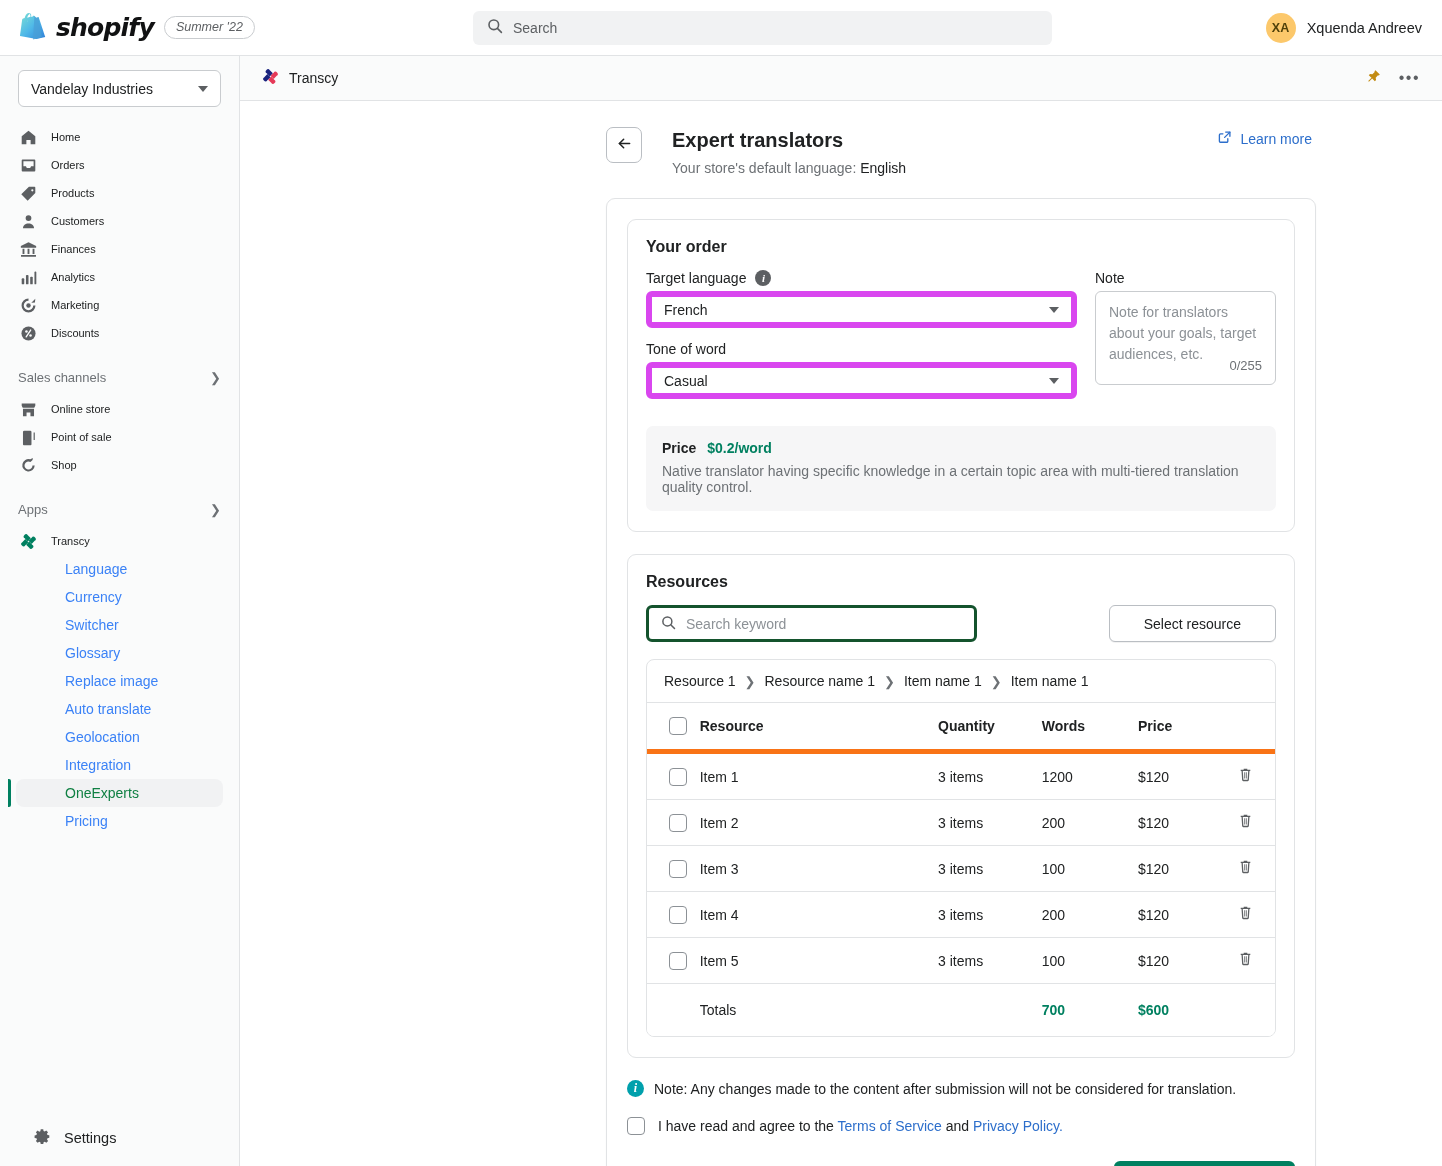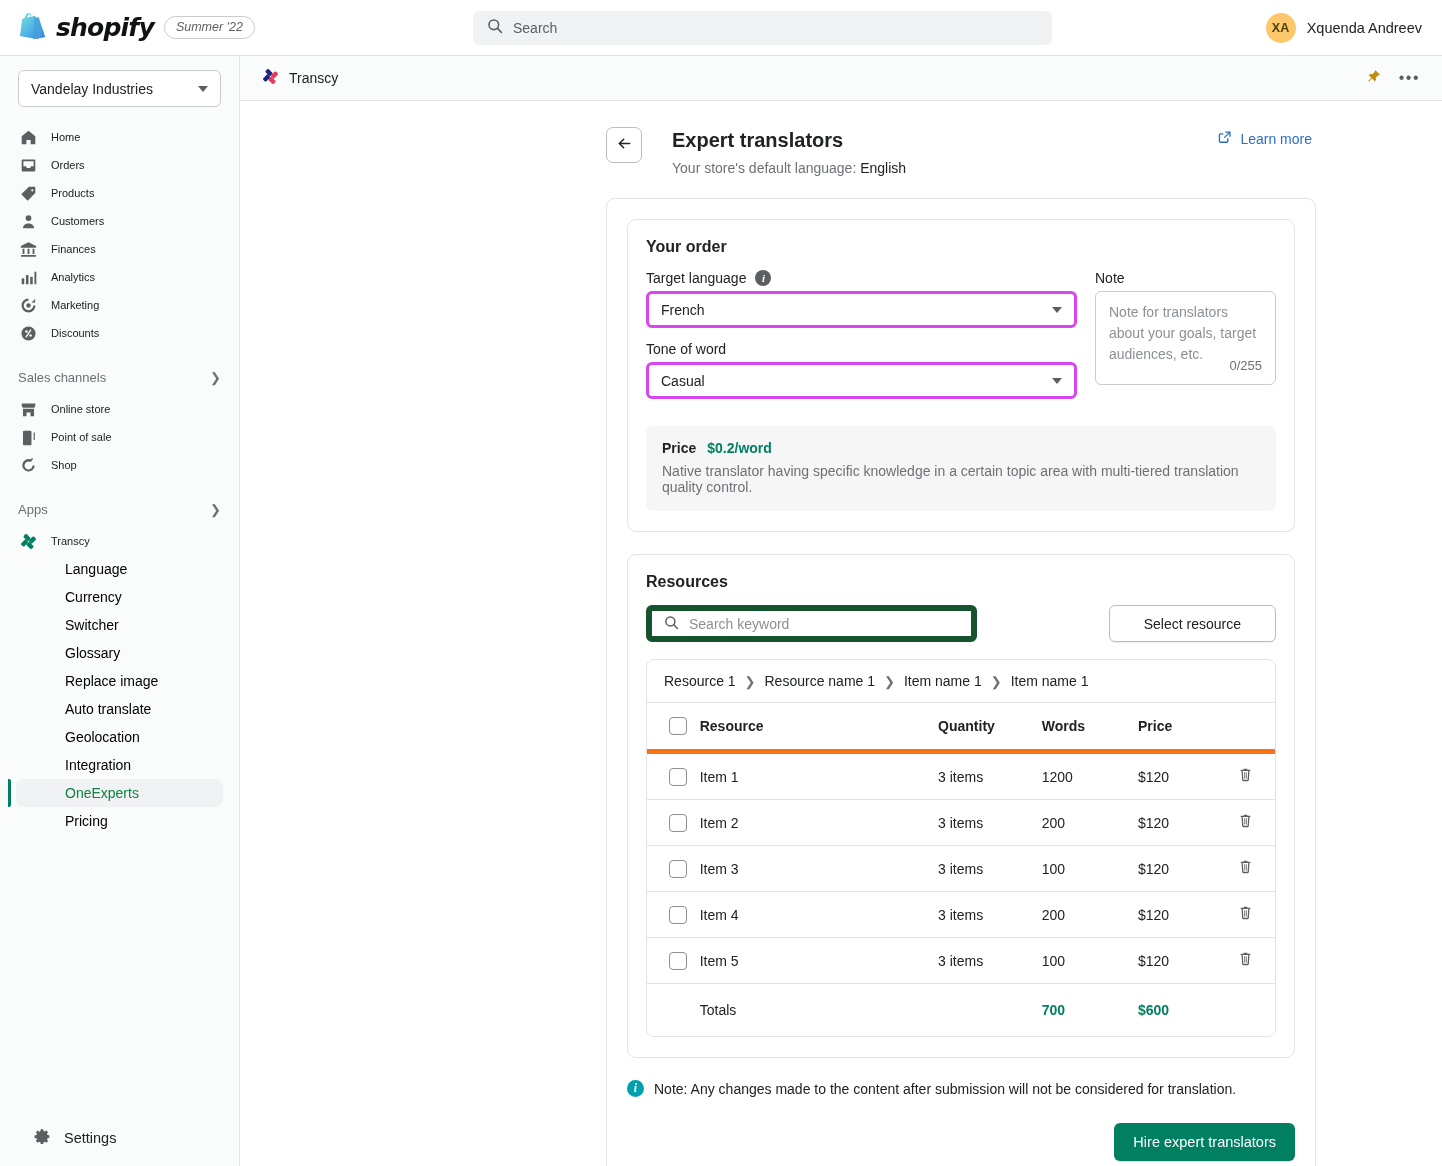--- a/index.html
+++ b/index.html
@@ -88,21 +88,21 @@
   .section-head {
     display: flex; align-items: center; justify-content: space-between;
     padding: 0 18px 0 18px; height: 26px;
     margin-top: 17px; margin-bottom: 5px;
     cursor: pointer;
   }
   .section-head span { font-size: 13px; color: #6d7175; font-weight: 500; }
   .chev-r { color: #5c5f62; font-size: 13px; line-height: 1; }
   .sub-item {
     height: 28px; display: flex; align-items: center;
-    padding-left: 49px; font-size: 14px; color: #000000;
+    padding-left: 49px; font-size: 14px; color: #3b82f6;
     border-radius: 8px; cursor: pointer; position: relative;
     margin: 0 8px;
   }
   .sub-item.active {
     background: #f1f2f3; color: #108043; font-weight: 500;
   }
   .sub-item.active::before {
     content: ""; position: absolute; left: -8px; top: 0;
     width: 3px; height: 28px; background: #008060; border-radius: 0 2px 2px 0;
   }
@@ -165,21 +165,21 @@
     font-size: 14px; color: #202223; margin-bottom: 5px;
     display: flex; align-items: center; gap: 9px;
   }
   .info-dot {
     width: 16px; height: 16px; border-radius: 50%; background: #5c5f62;
     color: #fff; font-size: 11px; font-weight: bold; font-style: italic;
     display: flex; align-items: center; justify-content: center;
     font-family: "Liberation Serif", serif;
   }
   .select {
-    height: 37px; border: 3px solid #d946ef; border-radius: 6px; background: #fff;
+    height: 37px; border: 6px solid #d946ef; border-radius: 6px; background: #fff;
     display: flex; align-items: center; justify-content: space-between;
     padding: 0 12px; font-size: 14px; cursor: pointer; margin-bottom: 13px;
   }
   .textarea {
     height: 94px; border: 1px solid #c9cccf; border-radius: 6px; background: #fff;
     padding: 10px 13px; font-size: 14px; color: #8c9196;
     position: relative; line-height: 21px; cursor: text;
   }
   .counter {
     position: absolute; right: 13px; bottom: 8px; font-size: 13px; color: #6d7175;
@@ -187,21 +187,21 @@
   .price-box {
     background: #f6f6f7; border-radius: 7px; padding: 14px 16px 16px;
   }
   .price-row { display: flex; align-items: center; gap: 11px; margin-bottom: 7px; }
   .price-row .lbl { font-size: 14px; font-weight: bold; color:#202223; }
   .price-row .val { font-size: 14px; color: #008060; font-weight: bold; }
   .price-desc { font-size: 14px; color: #6d7175; }
 
   .res-toolbar { display: flex; align-items: center; gap: 14px; margin-bottom: 17px; }
   .search-input {
-    flex: 0 0 331px; height: 37px; border: 6px solid #14532d; border-radius: 6px;
+    flex: 0 0 331px; height: 37px; border: 3px solid #14532d; border-radius: 6px;
     display: flex; align-items: center; gap: 10px; padding: 0 12px;
     font-size: 14px; color: #8c9196; background: #fff; cursor: text;
   }
   .btn-outline {
     margin-left: auto; height: 37px; padding: 0 34px;
     border: 1px solid #babec3; border-radius: 6px; background: #fff;
     font-size: 14px; color: #202223; cursor: pointer;
     display: flex; align-items: center; box-shadow: 0 1px 0 rgba(0,0,0,.05);
   }
 
@@ -705,20 +705,29 @@
                 </tbody>
               </table>
             </div>
           </div>
 
           <div class="note-line">
             <span class="info-teal">i</span>
             <span>Note: Any changes made to the content after submission will not be considered for translation.</span>
           </div>
 
+          <div class="agree-line">
+            <span class="cbox"></span>
+            <span>
+              <span>I have read and agree to the</span>
+              <span class="lnk">Terms of Service</span>
+              <span>and</span>
+              <span class="lnk">Privacy Policy.</span>
+            </span>
+          </div>
 
           <div class="cta-wrap">
             <button class="btn-primary">Hire expert translators</button>
           </div>
 
         </div>
       </div>
     </div>
   </div>
 </div>

